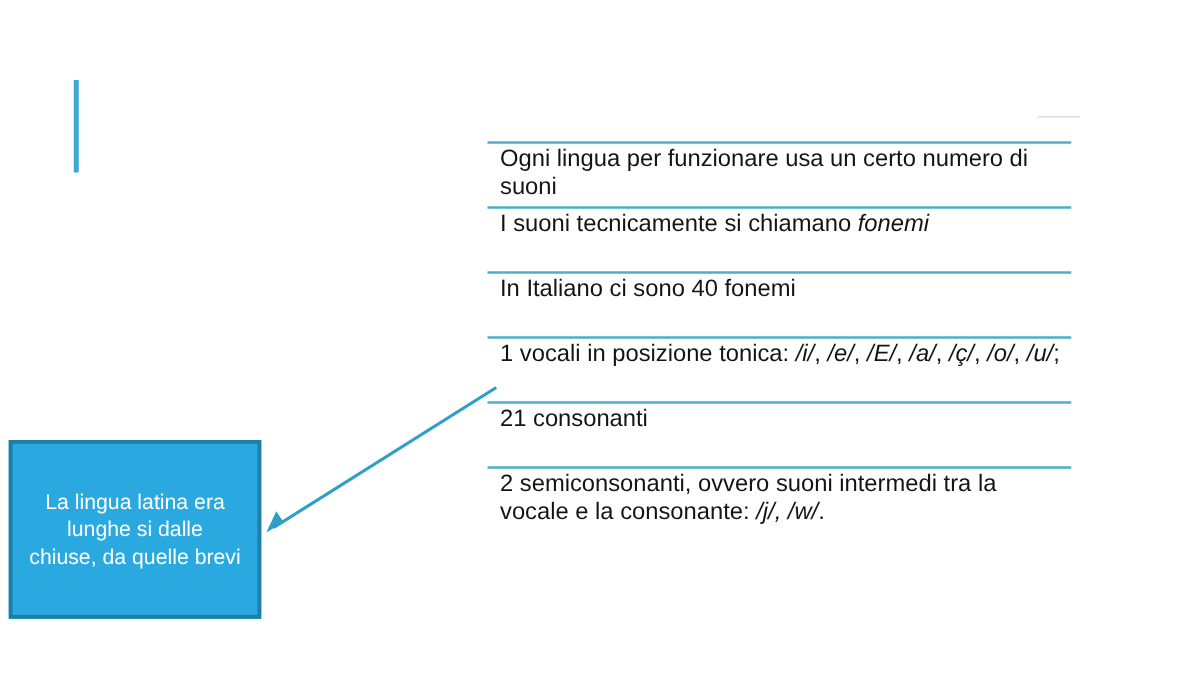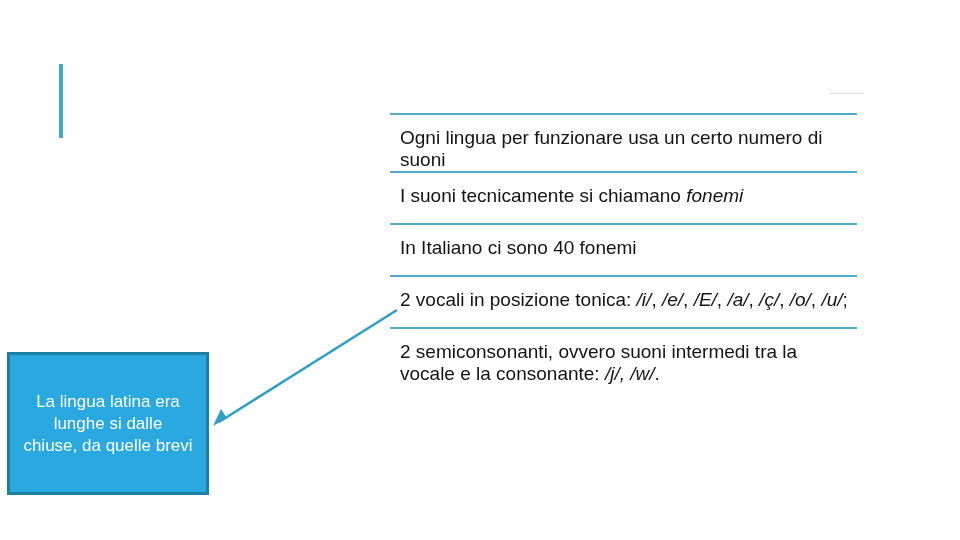--- a/index.html
+++ b/index.html
@@ -22,21 +22,21 @@
     background:#d9d9d9;
   }
   .rows{
     position:absolute;
     left:390px;top:113px;width:467px;
   }
   .fact-row{
     box-sizing:border-box;
     min-height:52px;
     border-top:2px solid var(--accent-line,#4faec7);
-    padding:12px 0 0 10px;
+    padding:2px 0 0 10px;
     font-size:19px;
     line-height:22px;
   }
   .fact-row .it{font-style:italic;}
   .arrow-svg{
     position:absolute;
     left:205px;top:298px;width:200px;height:140px;
     overflow:visible;
   }
   .arrow-svg line{stroke:var(--arrow,#2d9fc6);stroke-width:2.5;}
@@ -62,21 +62,22 @@
 <div class="slide">
 
   <div class="vbar"></div>
 
   <div class="ghost-line"></div>
 
   <div class="rows" id="rows">
       <div class="fact-row"><span>Ogni lingua per funzionare usa un certo numero di suoni</span></div>
       <div class="fact-row"><span>I suoni tecnicamente si chiamano </span><span class="it">fonemi</span></div>
       <div class="fact-row"><span>In Italiano ci sono 40 fonemi</span></div>
-      <div class="fact-row"><span>2 vocali in posizione tonica: </span><span class="it">/i/</span><span>, </span><span class="it">/e/</span><span>, </span><span class="it">/E/</span><span>, </span><span class="it">/a/</span><span>, </span><span class="it">/ç/</span><span>, </span><span class="it">/o/</span><span>, </span><span class="it">/u/</span><span>;</span></div>
+      <div class="fact-row"><span>1 vocali in posizione tonica: </span><span class="it">/i/</span><span>, </span><span class="it">/e/</span><span>, </span><span class="it">/E/</span><span>, </span><span class="it">/a/</span><span>, </span><span class="it">/ç/</span><span>, </span><span class="it">/o/</span><span>, </span><span class="it">/u/</span><span>;</span></div>
+      <div class="fact-row"><span>21 consonanti</span></div>
       <div class="fact-row"><span>2 semiconsonanti, ovvero suoni intermedi tra la vocale e la consonante: </span><span class="it">/j/, /w/</span><span>.</span></div>
     </div>
 
   <svg class="arrow-svg" viewBox="0 0 200 140" aria-hidden="true">
     <line x1="192" y1="12" x2="14" y2="124"></line>
     <polygon class="head" points="8,128 22,120 16,111"></polygon>
   </svg>
 
   <div class="callout" id="callout">
       <div class="c-line">La lingua latina era</div>

